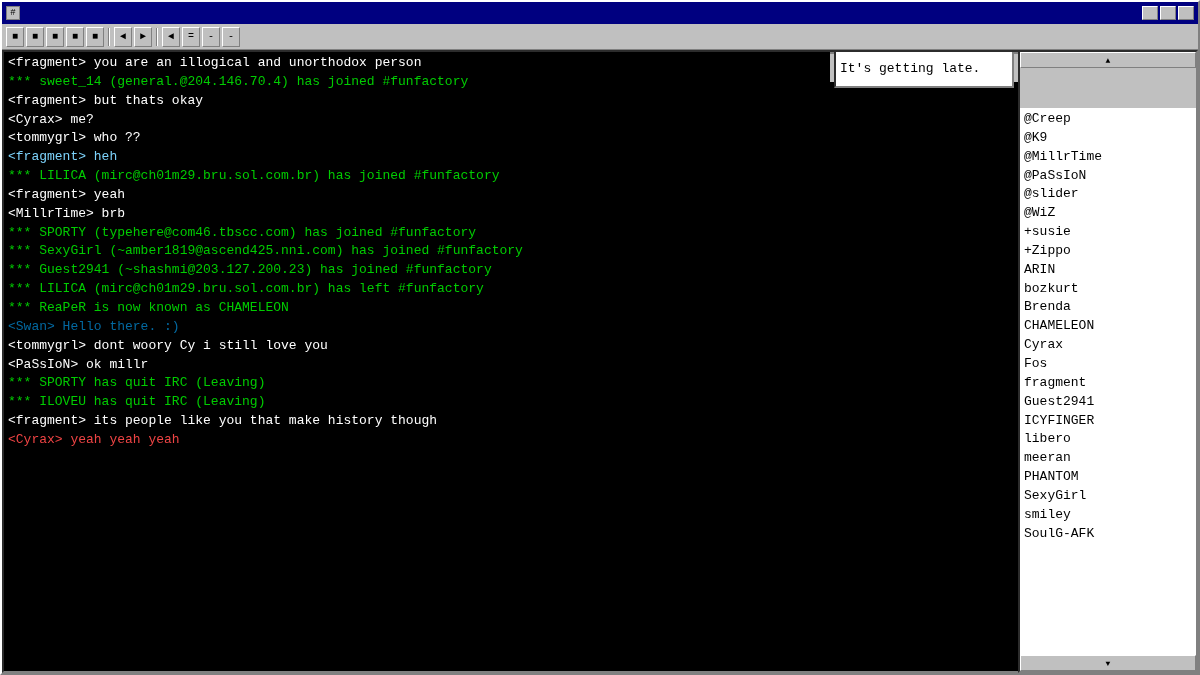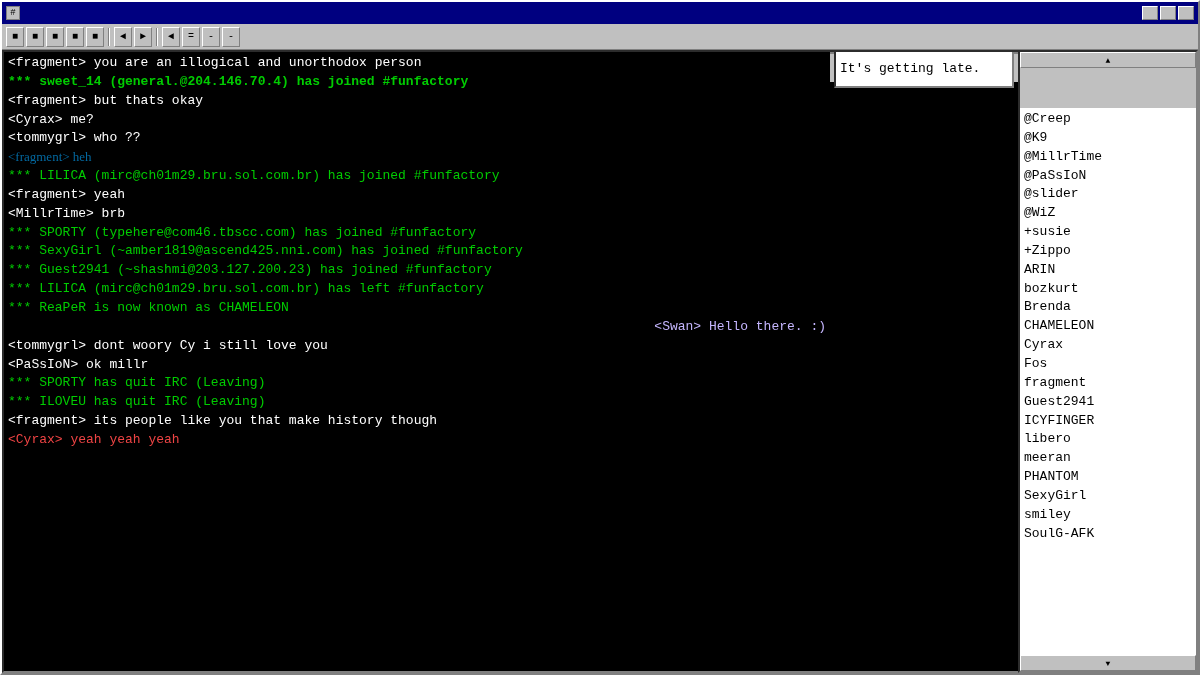--- a/index.html
+++ b/index.html
@@ -270,34 +270,34 @@
     <div class="toolbar-btn">-</div>
     <div class="toolbar-btn">-</div>
   </div>
 
   <div class="main-content">
 
     <div class="chat-area">
       <div class="chat-messages">
 
       <div class="msg" style="color: rgb(255, 255, 255);">&lt;fragment&gt; you are an illogical and unorthodox person</div>
-          <div class="msg" style="color: rgb(0, 204, 0); font-weight: bold;">*** sweet_14 (general.@204.146.70.4) has joined #funfactory</div>
+          <div class="msg" style="color: rgb(0, 204, 0);">*** sweet_14 (general.@204.146.70.4) has joined #funfactory</div>
           <div class="msg" style="color: rgb(255, 255, 255);">&lt;fragment&gt; but thats okay</div>
           <div class="msg" style="color: rgb(255, 255, 255);">&lt;Cyrax&gt; me?</div>
           <div class="msg" style="color: rgb(255, 255, 255);">&lt;tommygrl&gt; who ??</div>
-          <div class="msg" style="color: #0369a1; font-family: Liberation Serif, serif;">&lt;fragment&gt; heh</div>
+          <div class="msg" style="color: #7dd3fc;">&lt;fragment&gt; heh</div>
           <div class="msg" style="color: rgb(0, 204, 0);">*** LILICA (mirc@ch01m29.bru.sol.com.br) has joined #funfactory</div>
           <div class="msg" style="color: rgb(255, 255, 255);">&lt;fragment&gt; yeah</div>
           <div class="msg" style="color: rgb(255, 255, 255);">&lt;MillrTime&gt; brb</div>
           <div class="msg" style="color: rgb(0, 204, 0);">*** SPORTY (typehere@com46.tbscc.com) has joined #funfactory</div>
           <div class="msg" style="color: rgb(0, 204, 0);">*** SexyGirl (~amber1819@ascend425.nni.com) has joined #funfactory</div>
           <div class="msg" style="color: rgb(0, 204, 0);">*** Guest2941 (~shashmi@203.127.200.23) has joined #funfactory</div>
           <div class="msg" style="color: rgb(0, 204, 0);">*** LILICA (mirc@ch01m29.bru.sol.com.br) has left #funfactory</div>
           <div class="msg" style="color: rgb(0, 204, 0);">*** ReaPeR is now known as CHAMELEON</div>
-          <div class="msg" style="color: #c4b5fd; text-align: right;">&lt;Swan&gt; Hello there. :)</div>
+          <div class="msg" style="color: #0369a1;">&lt;Swan&gt; Hello there. :)</div>
           <div class="msg" style="color: rgb(255, 255, 255);">&lt;tommygrl&gt; dont woory Cy i still love you</div>
           <div class="msg" style="color: rgb(255, 255, 255);">&lt;PaSsIoN&gt; ok millr</div>
           <div class="msg" style="color: rgb(0, 204, 0);">*** SPORTY has quit IRC (Leaving)</div>
           <div class="msg" style="color: rgb(0, 204, 0);">*** ILOVEU has quit IRC (Leaving)</div>
           <div class="msg" style="color: rgb(255, 255, 255);">&lt;fragment&gt; its people like you that make history though</div>
           <div class="msg" style="color: #ef4444;">&lt;Cyrax&gt; yeah yeah yeah</div>
         </div>
       <div class="input-area">
         <input class="chat-input" type="text" value="It's getting late." style="">
       </div>

